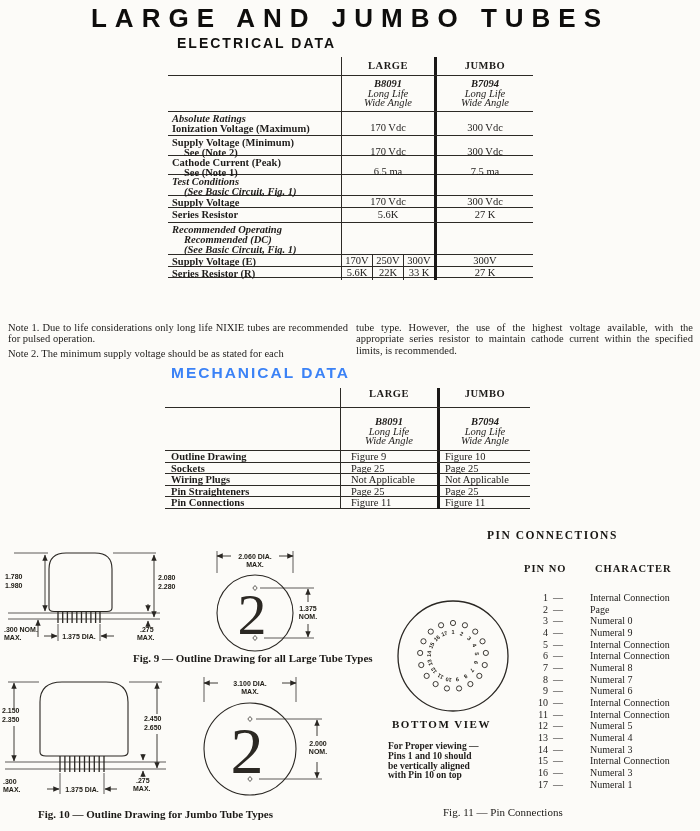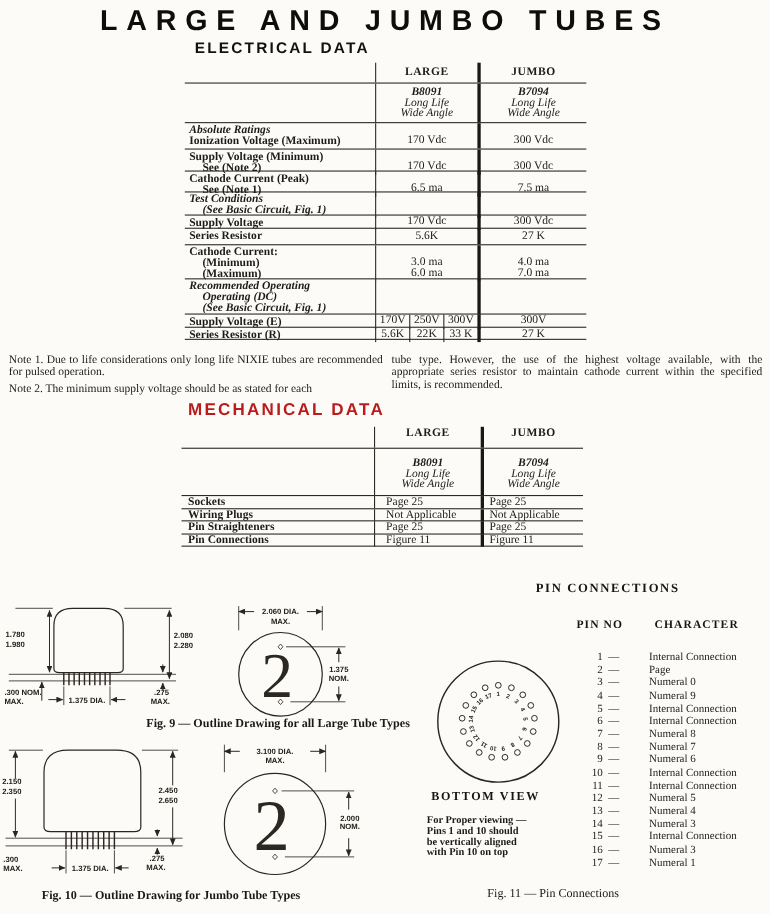--- a/index.html
+++ b/index.html
@@ -3,21 +3,21 @@
 <meta charset="utf-8">
 <style>
   * { margin:0; padding:0; box-sizing:border-box; }
   body { background:#e8e8e8; font-family:"Liberation Serif", serif; }
   .page { position:relative; width:700px; height:831px; background:#fcfbf8; color:#1e1c1a; overflow:hidden; }
 
   
   .title { position:absolute; top:3px; left:0; right:0; text-align:center;
            font:700 26px/30px "Liberation Sans", sans-serif; letter-spacing:8px; color:#0e0d0c; }
   .eheading { position:absolute; left:177px; top:35px; font:700 14px/16px "Liberation Sans", sans-serif; letter-spacing:2px; color:#121110; }
-  .mheading { position:absolute; left:171px; top:364px; font:700 15.5px/18px "Liberation Sans", sans-serif; letter-spacing:2px; color:#b91c1c; }
+  .mheading { position:absolute; left:171px; top:364px; font:700 15.5px/18px "Liberation Sans", sans-serif; letter-spacing:2px; color:#3b82f6; }
 
   
   .etable { position:absolute; left:168px; top:57px; width:365px;
             font:10.5px/10px "Liberation Serif", serif; border-bottom:1.4px solid #2d2a26; }
   .erow { display:grid; grid-template-columns:173px 93px 99px; border-top:1.2px solid #2d2a26; }
   .erow.split { grid-template-columns:173px 31px 31px 31px 99px; }
   .erow.noline { border-top:none; }
   .ecl { padding:2px 2px 1px 4px; font-weight:600; }
   .ecv { display:flex; flex-direction:column; align-items:center; justify-content:center;
          border-left:1.2px solid #2d2a26; text-align:center; }
@@ -140,40 +140,25 @@
     </div>
 
     <div class="erow" style="height:15px">
       <div class="ecl">
         <div class="ll">Series Resistor</div>
       </div>
       <div class="ecv">5.6K</div>
       <div class="ecv jumbo">27 K</div>
     </div>
 
-    <div class="erow" style="height:31px">
-      <div class="ecl">
-        <div class="ll">Cathode Current:</div>
-        <div class="ll ind">(Minimum)</div>
-        <div class="ll ind">(Maximum)</div>
-      </div>
-      <div class="ecv vend">
-        <div class="ll">3.0 ma</div>
-        <div class="ll">6.0 ma</div>
-      </div>
-      <div class="ecv jumbo vend">
-        <div class="ll">4.0 ma</div>
-        <div class="ll">7.0 ma</div>
-      </div>
-    </div>
 
     <div class="erow" style="height:32px">
       <div class="ecl">
         <div class="ll it">Recommended Operating</div>
-        <div class="ll ind it">Operating (DC)</div>
+        <div class="ll ind it">Recommended (DC)</div>
         <div class="ll ind it">(See Basic Circuit, Fig. 1)</div>
       </div>
       <div class="ecv"></div>
       <div class="ecv jumbo"></div>
     </div>
 
     <div class="erow split" style="height:12px">
       <div class="ecl">
         <div class="ll">Supply Voltage (E)</div>
       </div>
@@ -213,20 +198,25 @@
       <div class="mcv sub">
         <div class="ll it" style="font-weight:600">B8091</div>
         <div class="ll it">Long Life</div>
         <div class="ll it">Wide Angle</div>
       </div>
       <div class="mcv jumbo sub">
         <div class="ll it" style="font-weight:600">B7094</div>
         <div class="ll it">Long Life</div>
         <div class="ll it">Wide Angle</div>
       </div>
+    </div>
+    <div class="mrow" style="height:11.6px">
+      <div class="mcl">Outline Drawing</div>
+      <div class="mcv">Figure 9</div>
+      <div class="mcv jumbo">Figure 10</div>
     </div>
     <div class="mrow" style="height:11.6px">
       <div class="mcl">Sockets</div>
       <div class="mcv">Page 25</div>
       <div class="mcv jumbo">Page 25</div>
     </div>
     <div class="mrow" style="height:11.6px">
       <div class="mcl">Wiring Plugs</div>
       <div class="mcv">Not Applicable</div>
       <div class="mcv jumbo">Not Applicable</div>

